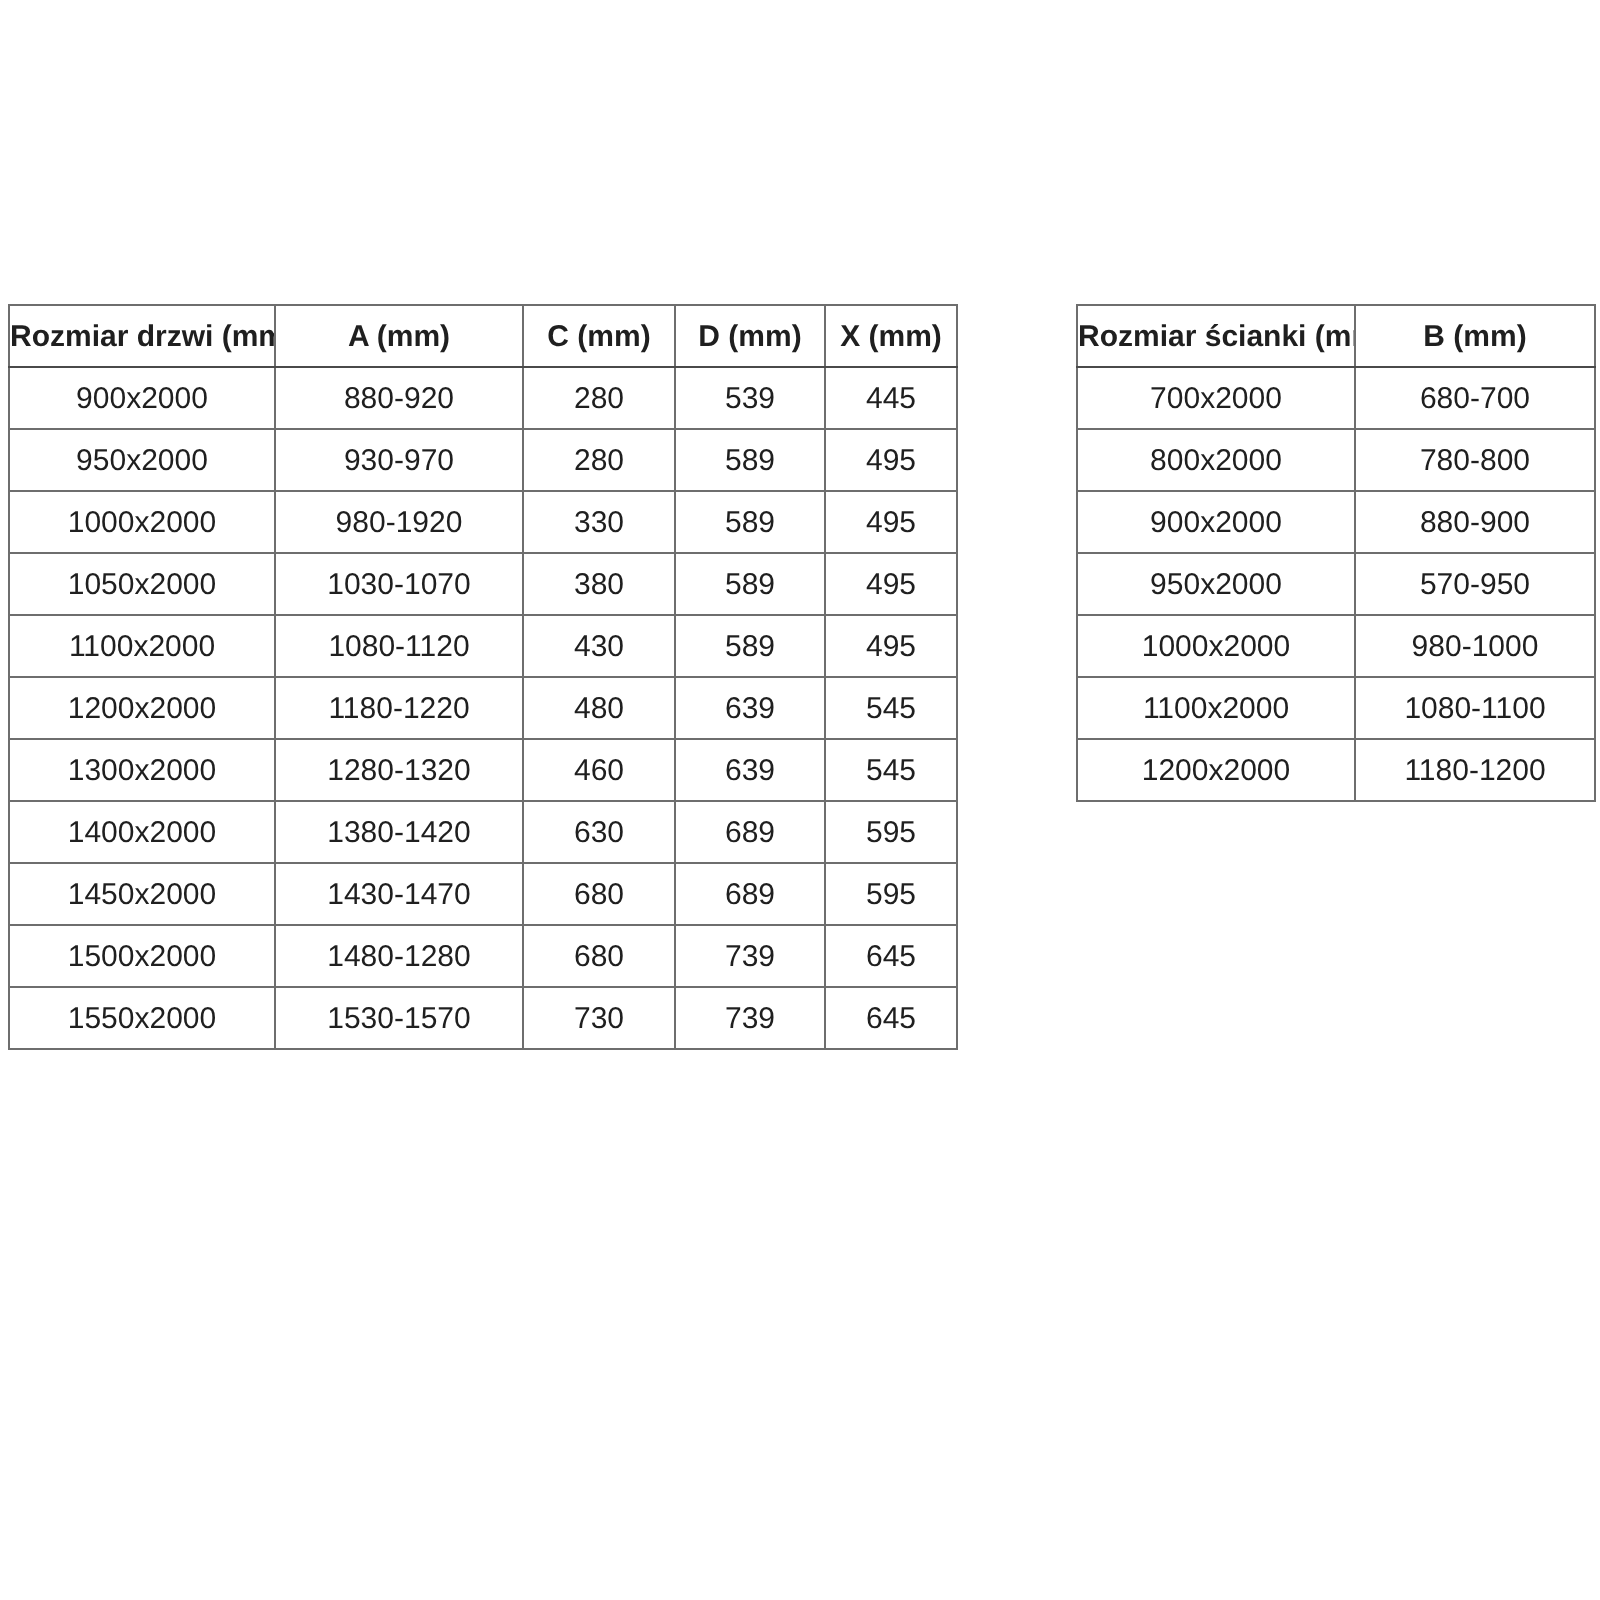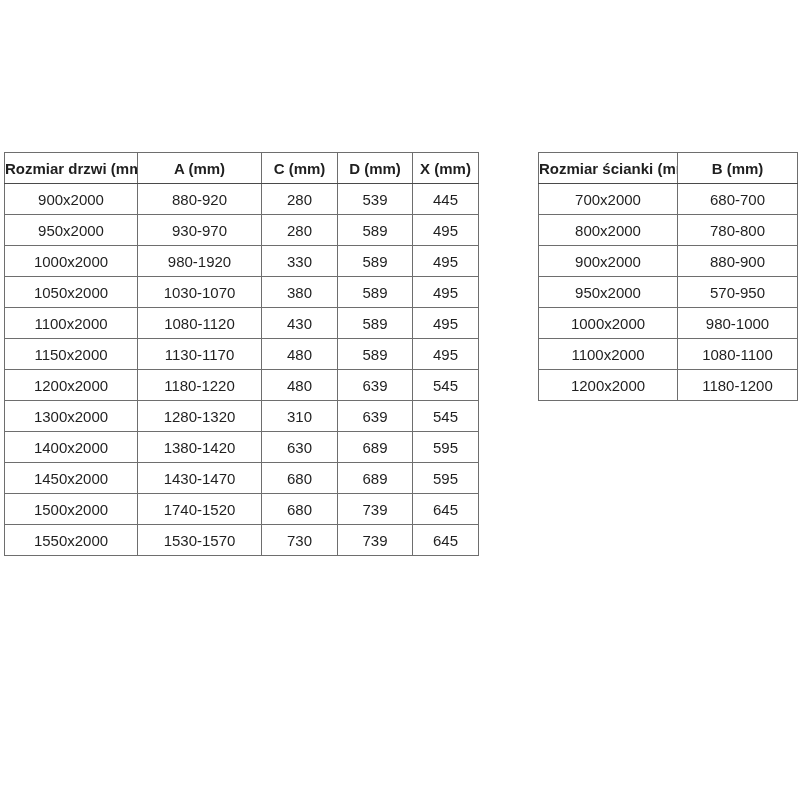--- a/index.html
+++ b/index.html
@@ -100,57 +100,50 @@
           <td>495</td>
         </tr>
         <tr>
           <td>1100x2000</td>
           <td>1080-1120</td>
           <td>430</td>
           <td>589</td>
           <td>495</td>
         </tr>
         <tr>
-          <td>1150x2000</td>
-          <td>1130-1170</td>
-          <td>480</td>
-          <td>589</td>
-          <td>495</td>
-        </tr>
-        <tr>
           <td>1200x2000</td>
           <td>1180-1220</td>
           <td>480</td>
           <td>639</td>
           <td>545</td>
         </tr>
         <tr>
           <td>1300x2000</td>
           <td>1280-1320</td>
-          <td>310</td>
+          <td>460</td>
           <td>639</td>
           <td>545</td>
         </tr>
         <tr>
           <td>1400x2000</td>
           <td>1380-1420</td>
           <td>630</td>
           <td>689</td>
           <td>595</td>
         </tr>
         <tr>
           <td>1450x2000</td>
           <td>1430-1470</td>
           <td>680</td>
           <td>689</td>
           <td>595</td>
         </tr>
         <tr>
           <td>1500x2000</td>
-          <td>1740-1520</td>
+          <td>1480-1280</td>
           <td>680</td>
           <td>739</td>
           <td>645</td>
         </tr>
         <tr>
           <td>1550x2000</td>
           <td>1530-1570</td>
           <td>730</td>
           <td>739</td>
           <td>645</td>

